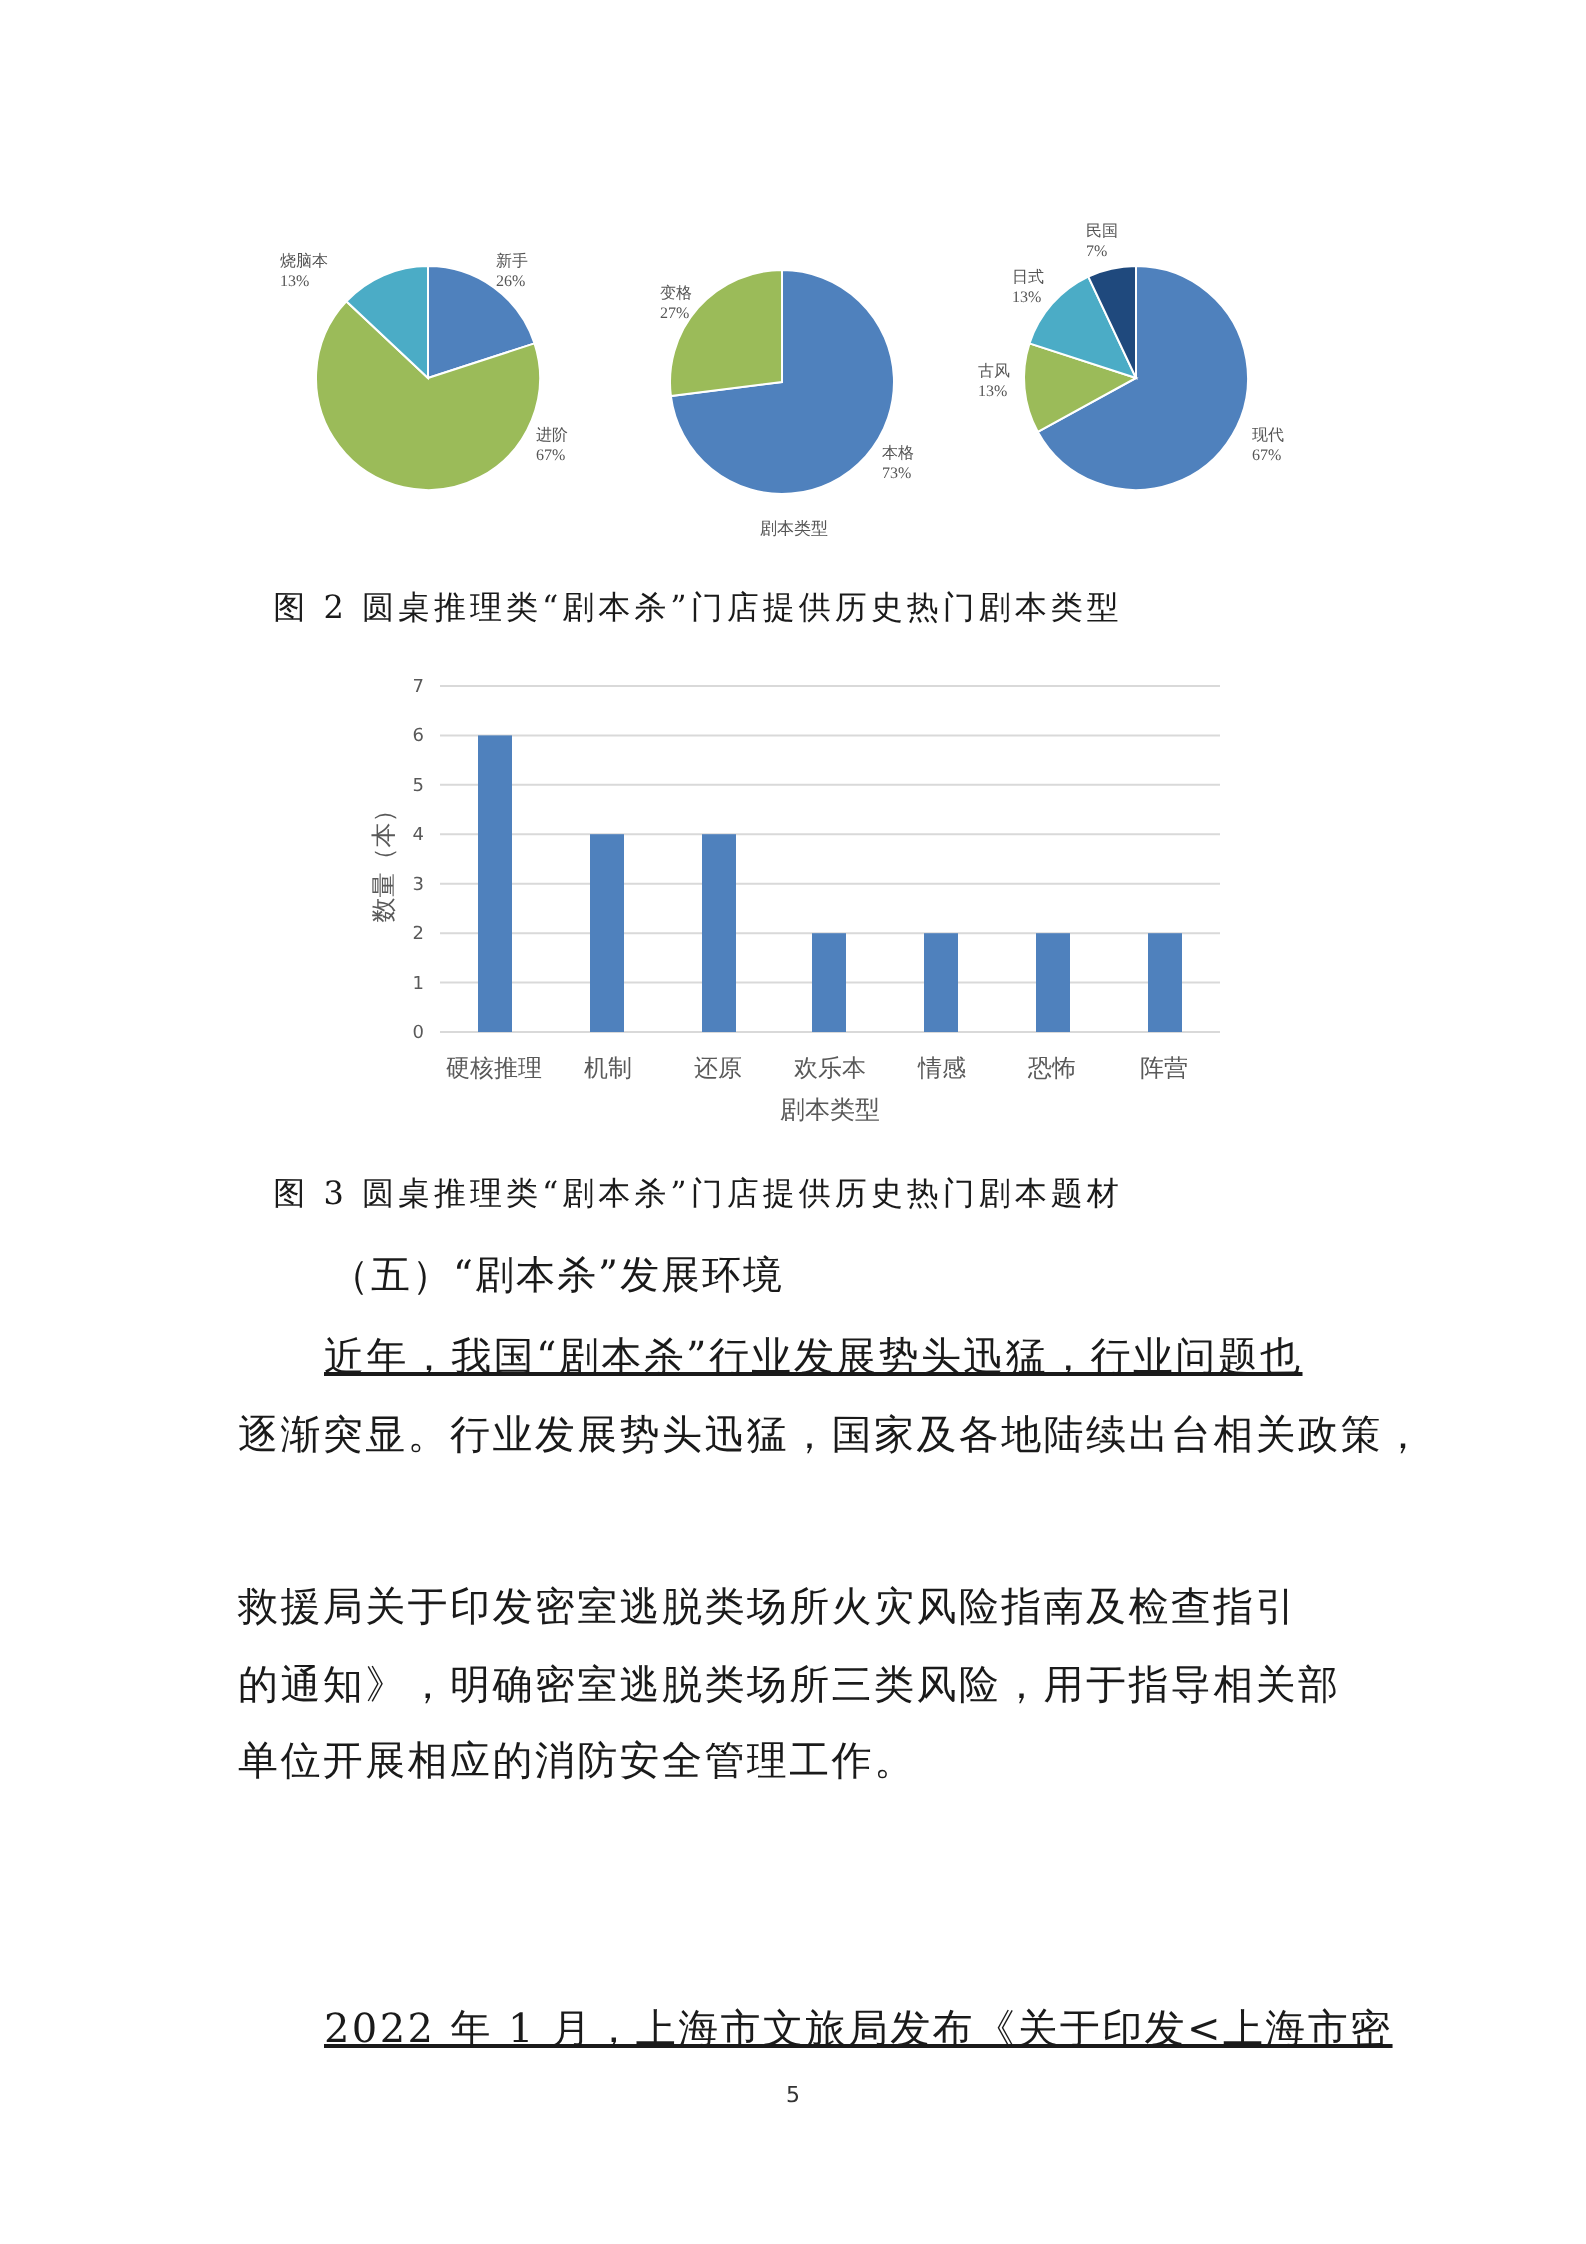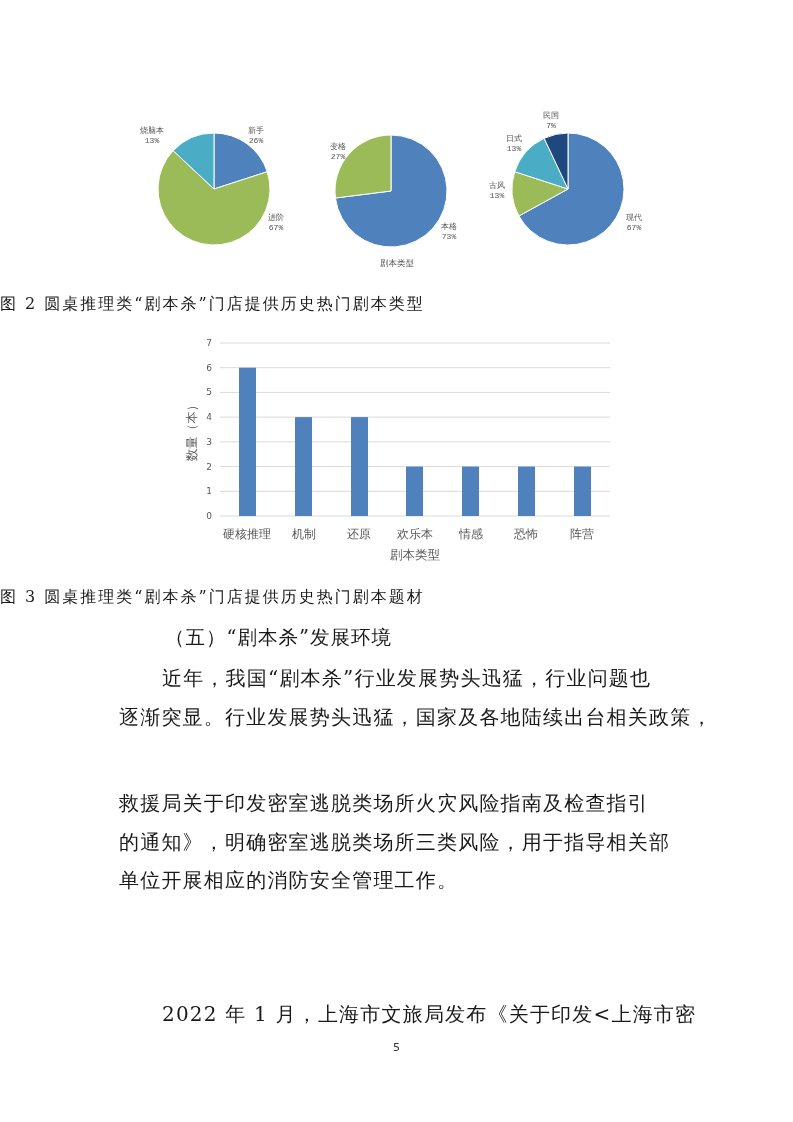--- a/index.html
+++ b/index.html
@@ -1,29 +1,29 @@
 <!DOCTYPE html>
 <html><head>
 <meta charset="utf-8">
 <style>
   html, body { margin: 0; padding: 0; background: #ffffff; }
   body { width: 793px; height: 1122px; position: relative; overflow: hidden;
          font-family: "DejaVu Serif", "Liberation Serif", serif; color: #1a1a1a; }
   .abs { position: absolute; }
-  .pie-label { position: absolute; font-family: Liberation Mono, monospace;
-               font-size: 8px; color: #555; line-height: 10px; text-align: center; white-space: nowrap; }
-  .caption { position: absolute; left: 0; width: 698px; 
+  .pie-label { position: absolute; font-family: Liberation Serif, serif;
+               font-size: 8px; color: #555; line-height: 10px; white-space: nowrap; }
+  .caption { position: absolute; left: 0; width: 698px; text-align: center;
              font-size: 16px; letter-spacing: 2px; color: #1a1a1a; }
   .chart-svg text { font-family: "DejaVu Sans", "Liberation Sans", sans-serif; fill: #595959; }
   .para { position: absolute; left: 119px; width: 560px; font-size: 20px;
           line-height: 38.5px; letter-spacing: 1.2px; color: #1a1a1a; }
   .heading { position: absolute; left: 165px; top: 624px; font-size: 19.5px;
              letter-spacing: 1px; color: #1a1a1a; }
   .line { display: block; white-space: nowrap; }
-  .indent { padding-left: 43px; }
+  .indent { padding-left: 43px; text-decoration: underline; }
   .pagenum { position: absolute; left: 0; width: 793px; top: 1041px; text-align: center;
              font-family: "DejaVu Sans", "Liberation Sans", sans-serif; font-size: 11px; color: #333; }
 </style>
 </head>
 <body>
 
 <div>
 
   <svg class="abs" style="left:150px;top:125px" width="130" height="130" viewBox="0 0 130 130">
 

